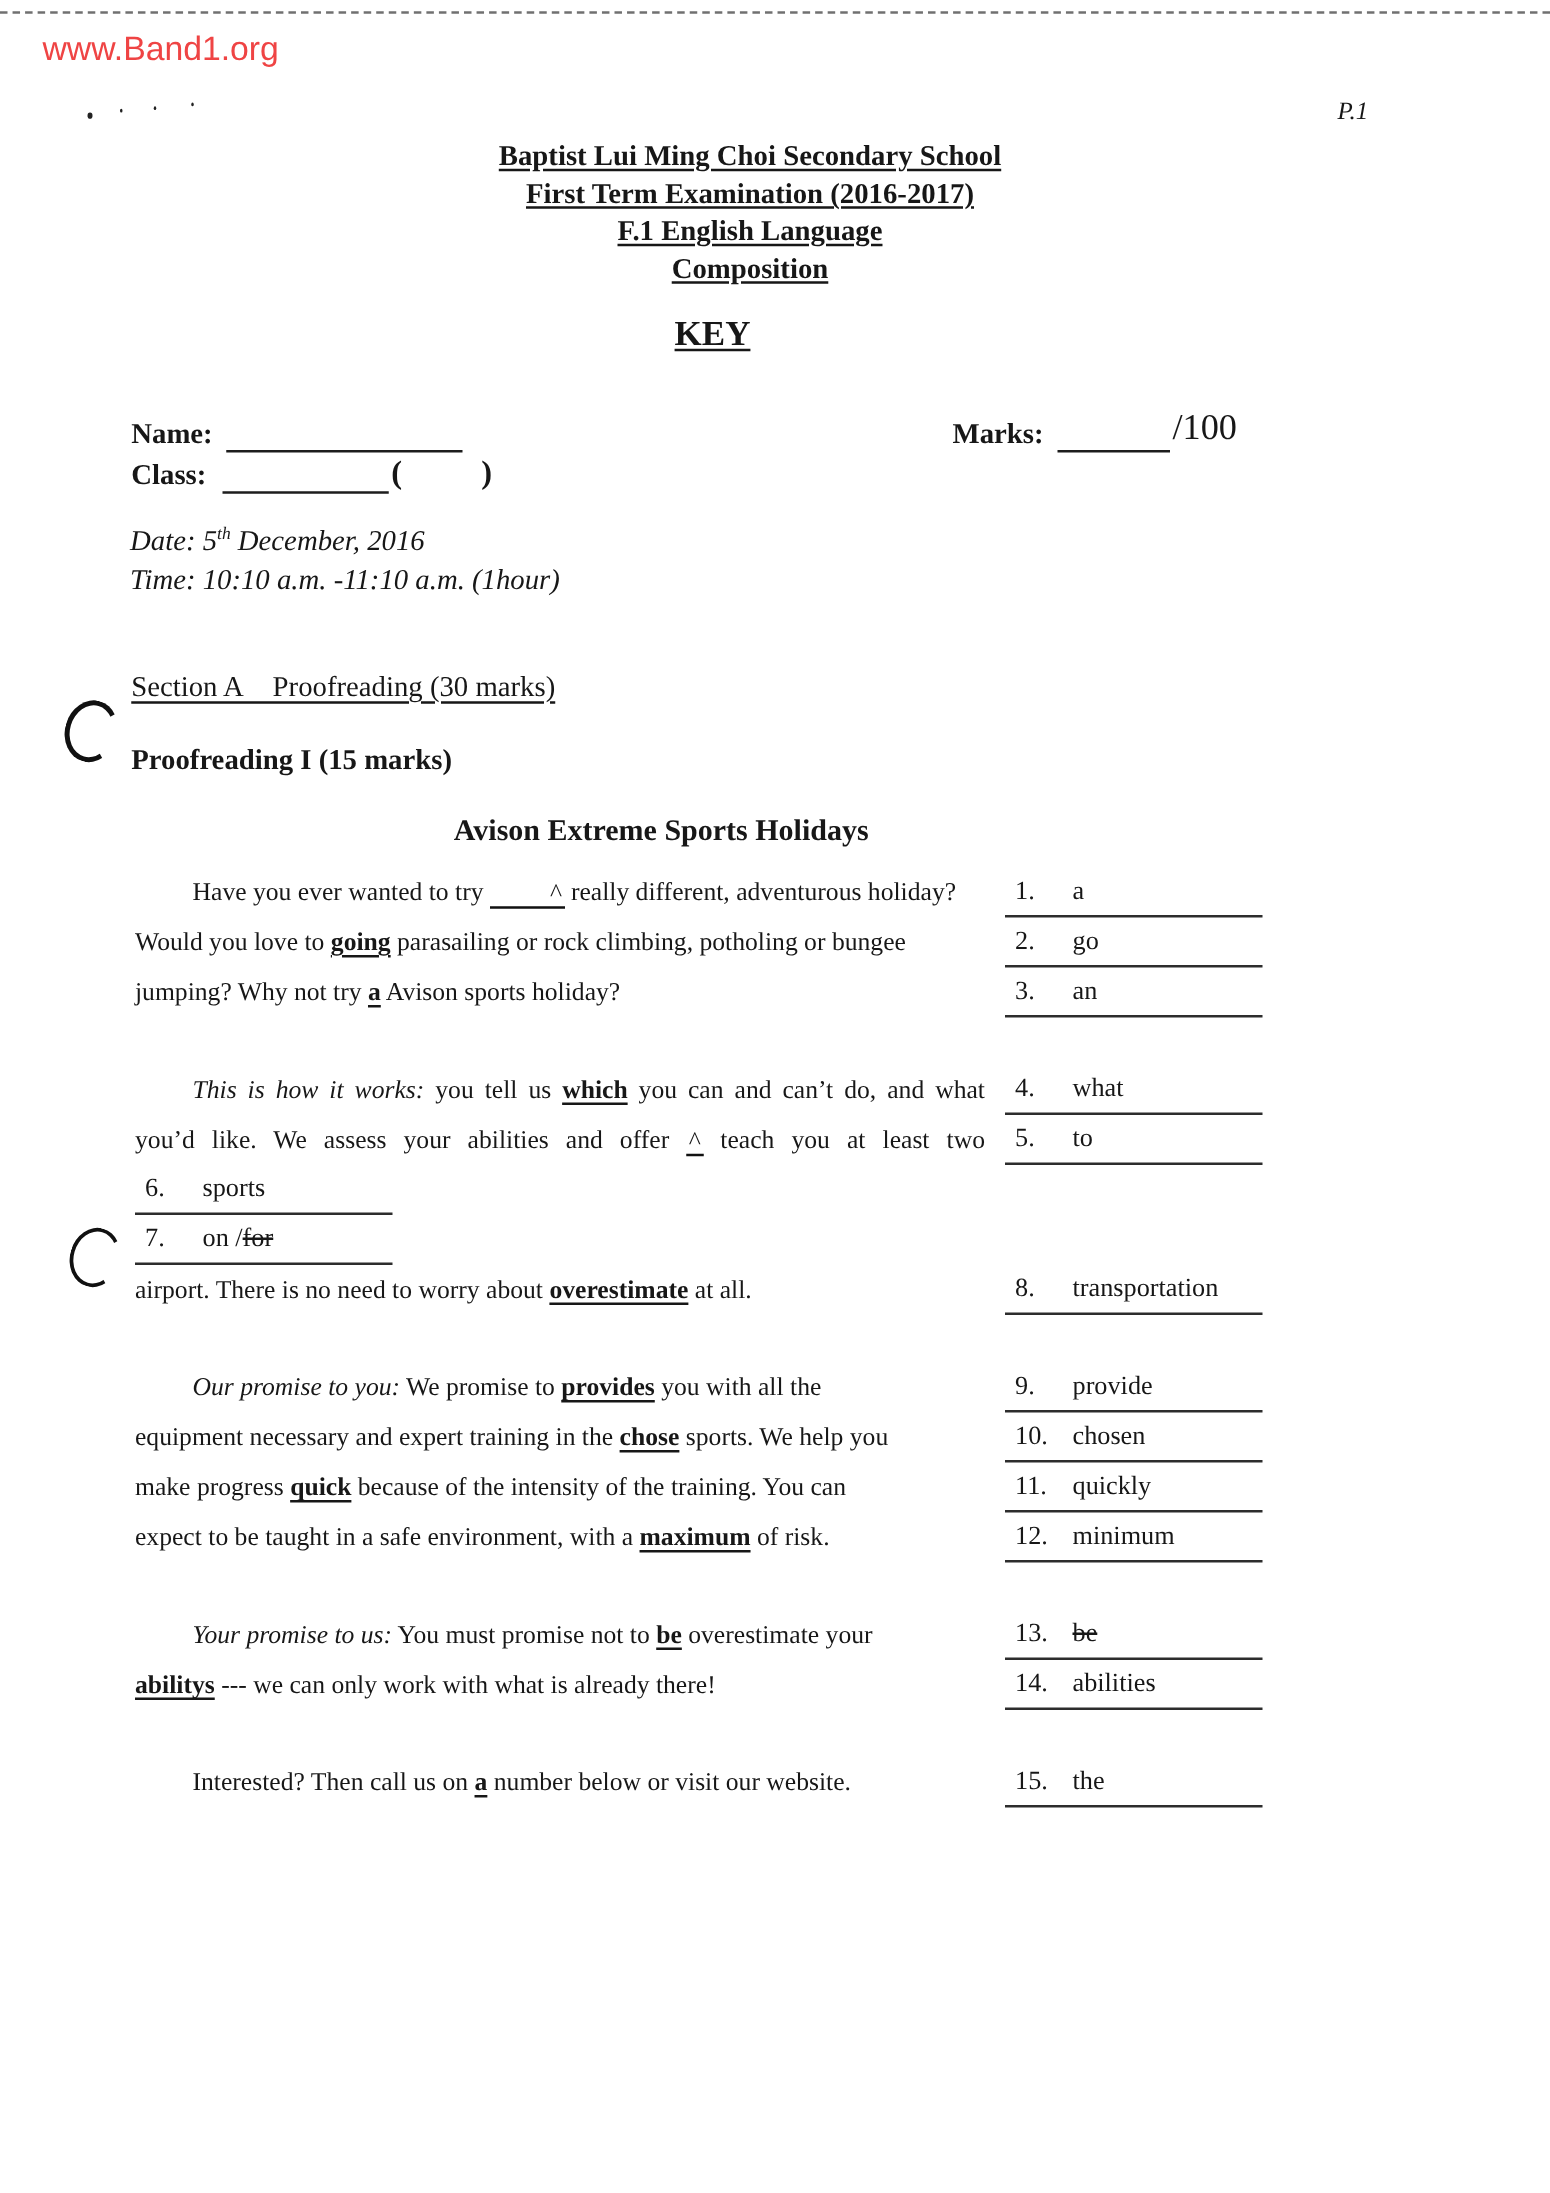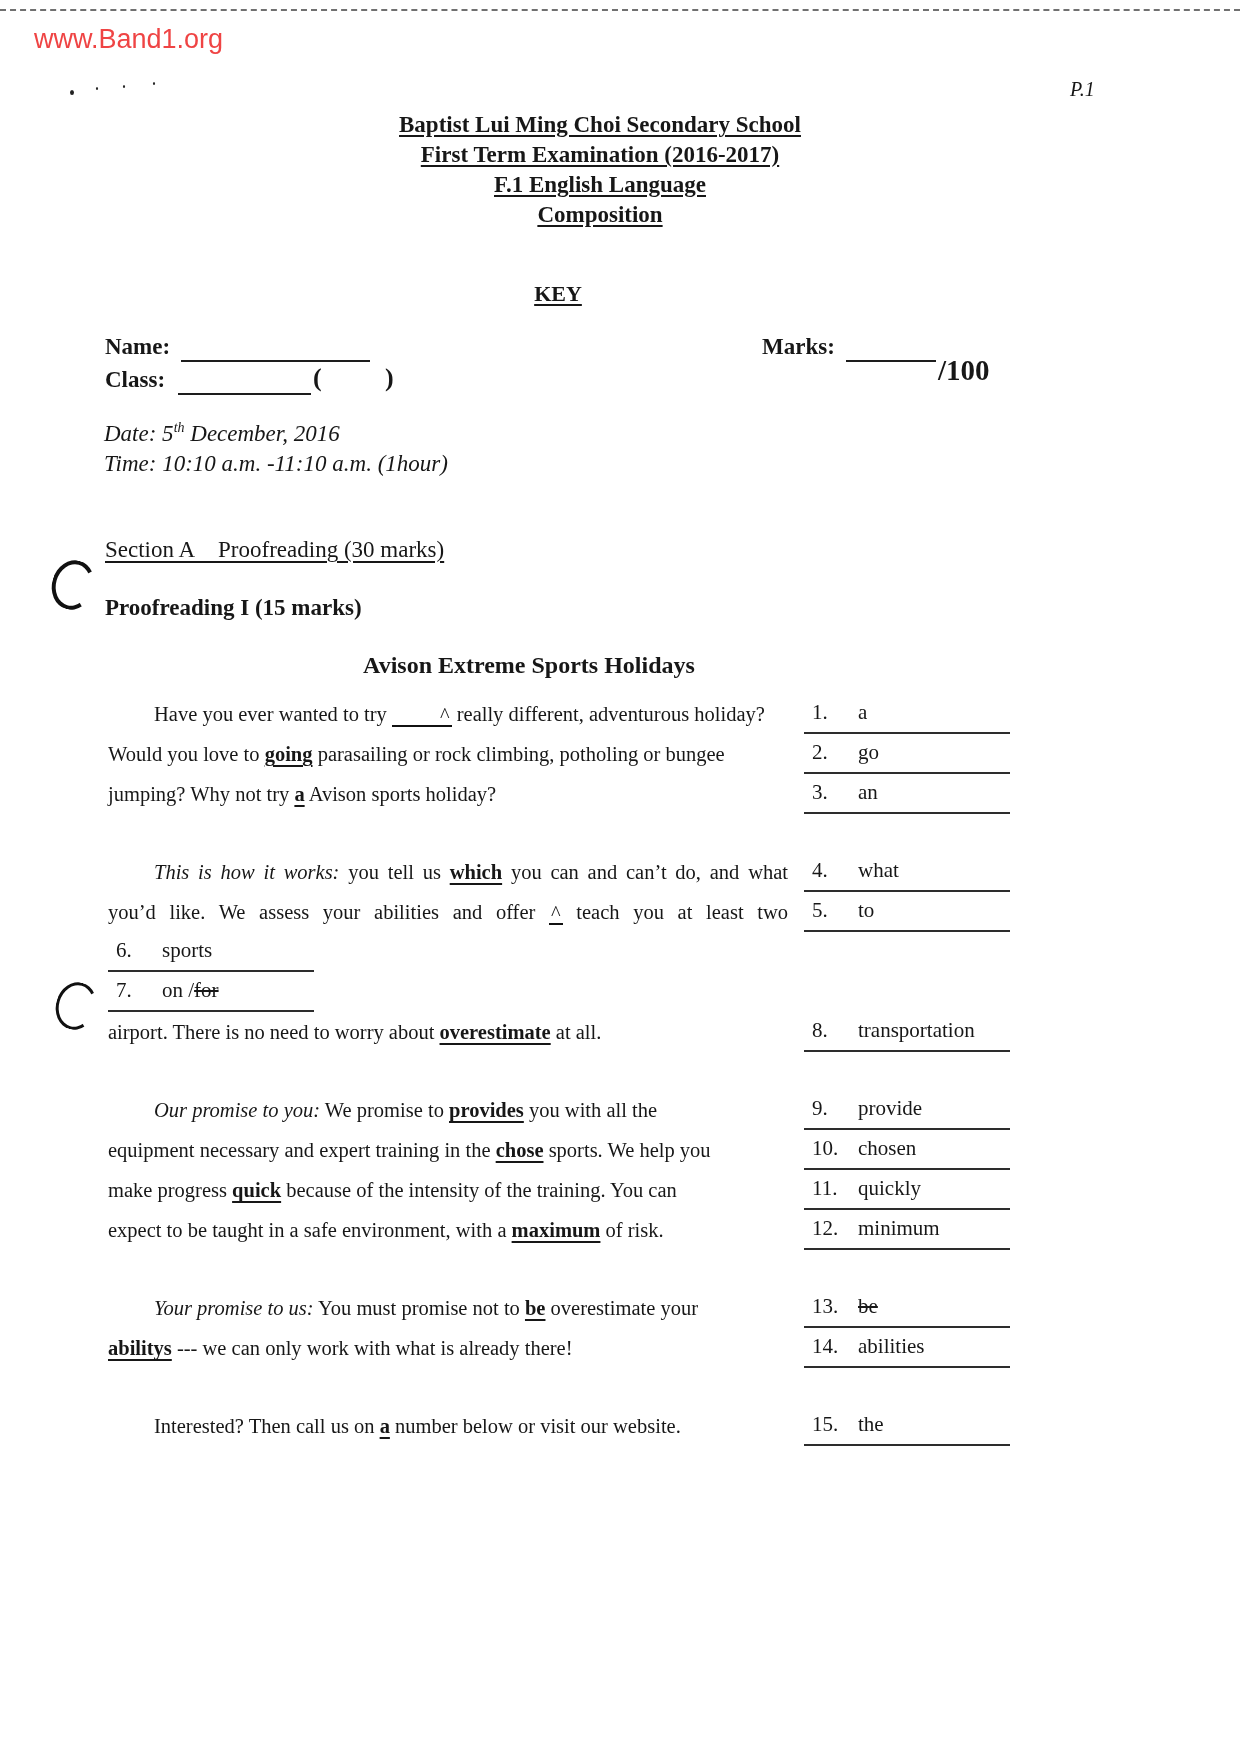--- a/index.html
+++ b/index.html
@@ -11,35 +11,35 @@
   .site{position:absolute;left:34px;top:24px;font-family:"Liberation Sans","DejaVu Sans",sans-serif;
         font-size:27px;color:#ef4444;}
   .specks{position:absolute;left:70px;top:90px;width:4px;height:5px;background:#222;border-radius:50%;
         box-shadow:25px -4px 0 -1px #222,52px -6px 0 -1px #222,82px -9px 0 -1px #222;}
   .pnum{position:absolute;left:1070px;top:78px;font-style:italic;font-size:20px;text-align:right;}
 
   
   .titles{position:absolute;left:0;top:110px;width:1104px;text-align:center;margin-left:48px;}
   .titles div{font-weight:700;font-size:23px;line-height:30px;text-decoration:underline;
         text-underline-offset:3px;text-decoration-thickness:2px;}
-  .key{position:absolute;left:4px;top:252px;width:1108px;text-align:center;font-weight:700;
-        font-size:22px;text-decoration:underline;text-underline-offset:3px;text-decoration-thickness:2px;margin-top:29px;}
+  .key{position:absolute;left:16px;top:252px;width:1108px;text-align:center;font-weight:700;
+        font-size:28px;text-decoration:underline;text-underline-offset:3px;text-decoration-thickness:2px;}
 
   
   .lbl{font-weight:700;font-size:23px;}
   .blank{border-bottom:2px solid #1d1d1d;height:26px;}
   .name-label{position:absolute;left:105px;top:334px;}
   .name-blank{position:absolute;left:181px;top:334px;width:189px;}
   .class-label{position:absolute;left:105px;top:367px;}
   .class-blank{position:absolute;left:178px;top:367px;width:133px;}
   .paren-open{position:absolute;left:313px;top:363px;font-size:26px;}
   .paren-close{position:absolute;left:385px;top:363px;font-size:26px;}
   .marks-label{position:absolute;left:762px;top:334px;}
   .marks-blank{position:absolute;left:846px;top:334px;width:90px;}
-  .marks-total{position:absolute;left:938px;top:326px;font-size:29px;font-weight:700;margin-top:28px;}
+  .marks-total{position:absolute;left:938px;top:326px;font-size:29px;font-weight:400;}
 
   .date{position:absolute;left:104px;top:420px;font-style:italic;font-size:23px;}
   .time{position:absolute;left:104px;top:451px;font-style:italic;font-size:23px;}
   .date sup{font-size:14px;}
 
   .section-h{position:absolute;left:105px;top:537px;font-weight:400;font-size:23px;
         text-decoration:underline;text-underline-offset:4px;text-decoration-thickness:2px;}
   .proof-h{position:absolute;left:105px;top:595px;font-weight:700;font-size:23px;}
 
   

